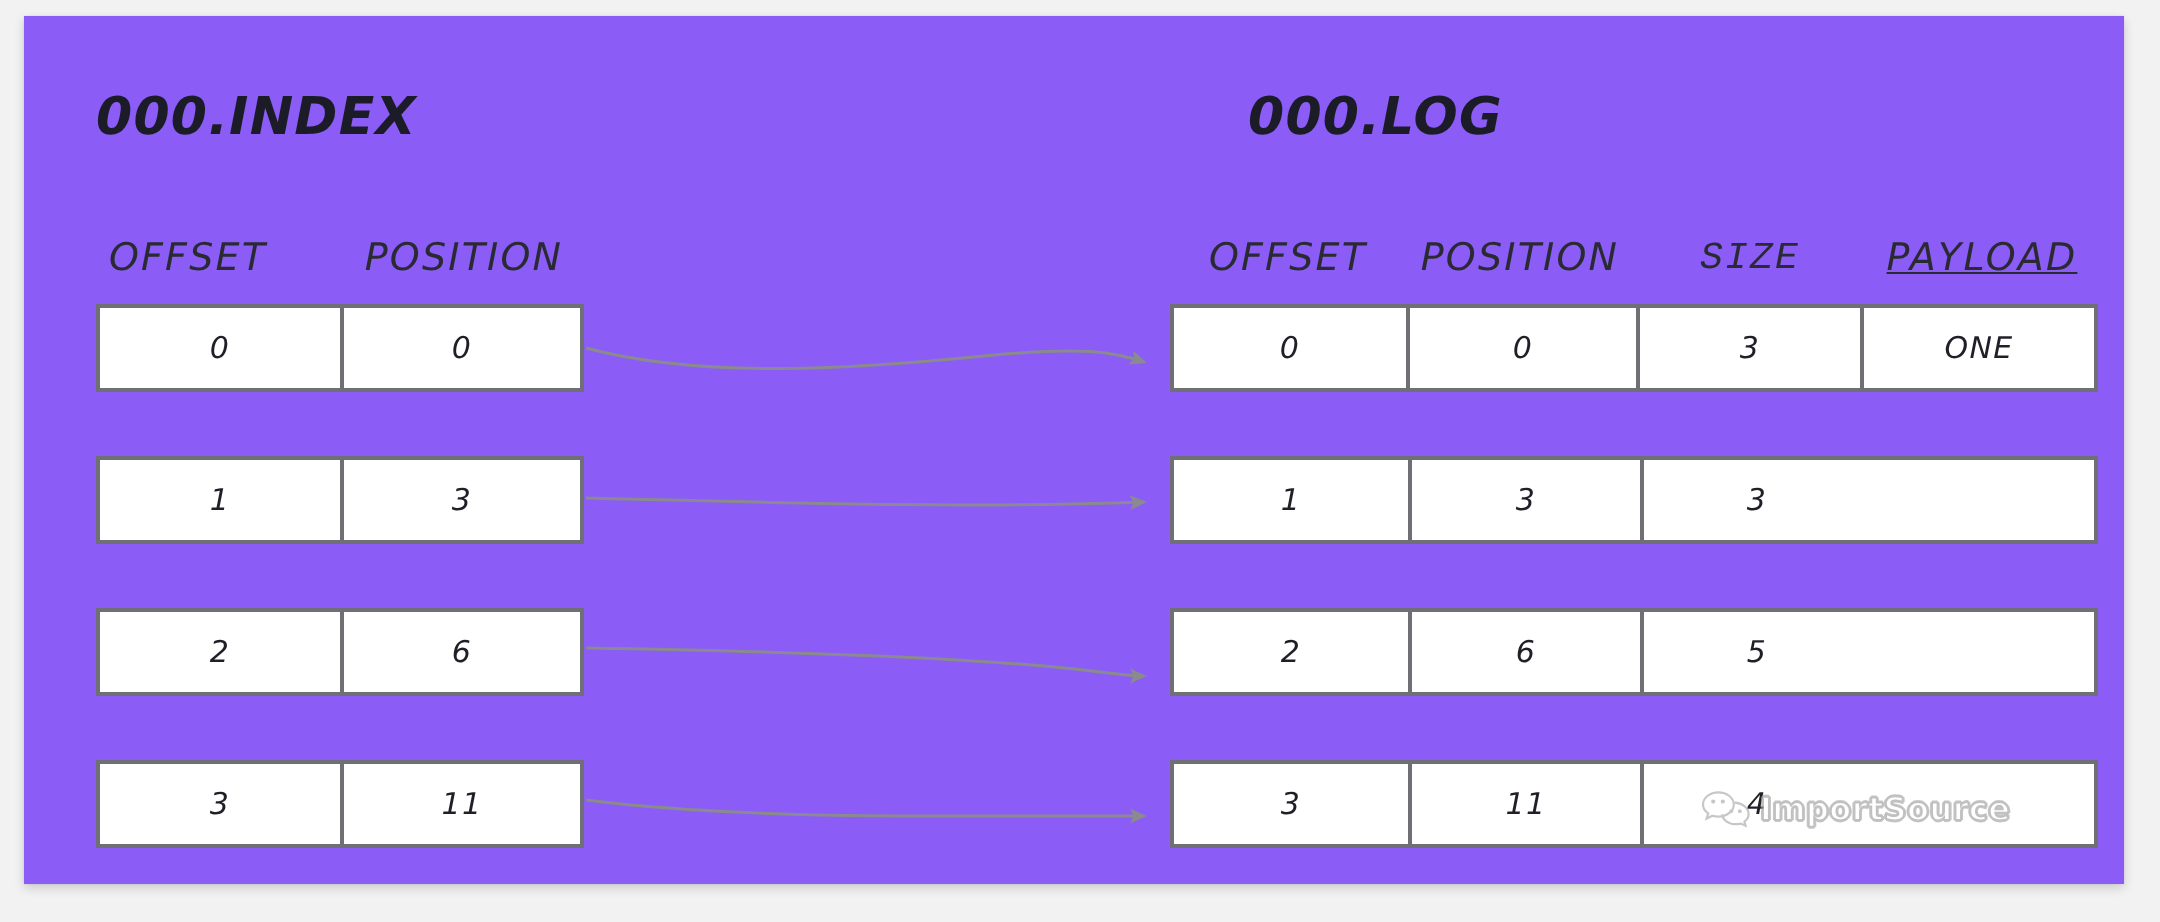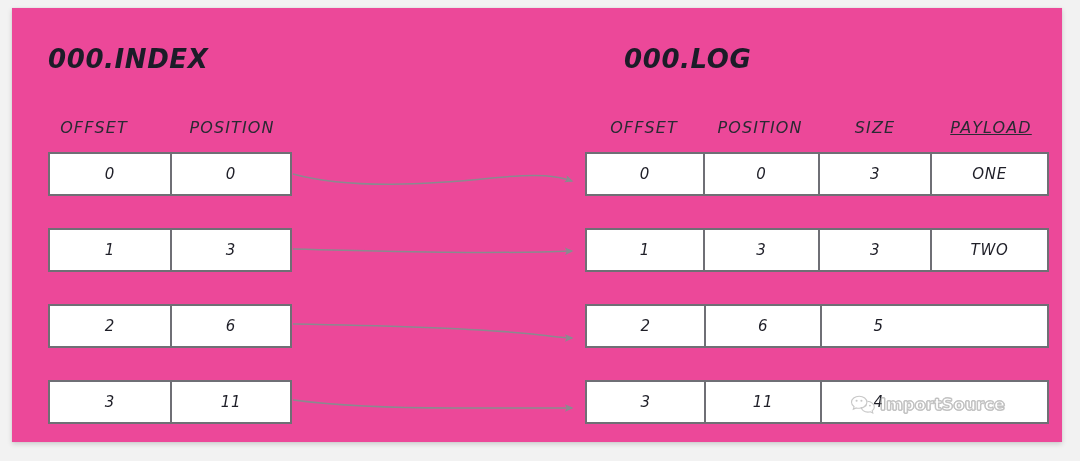--- a/index.html
+++ b/index.html
@@ -21,41 +21,41 @@
     background: #f2f2f2;
   }
 
   
   #card {
     position: absolute;
     left: 12px;
     top: 8px;
     width: 1050px;
     height: 434px;
-    background: #ec4899;
+    background: #8b5cf6;
     box-shadow: 0 2px 5px rgba(0,0,0,0.16), 0 0 1px rgba(0,0,0,0.10);
   }
 
   .section-title {
     position: absolute;
     font-family: "DejaVu Sans", sans-serif;
     font-size: 26px;
     font-weight: bold;
     font-style: italic;
     letter-spacing: 0.6px;
     color: #1c1c28;
     white-space: nowrap;
   }
   #title-index { left: 36px; top: 36px; }
   #title-log   { left: 574px; top: 36px; margin-left: 38px; }
 
   .col-header {
     position: absolute;
     font-family: "DejaVu Sans", sans-serif;
-    font-size: 16px;
+    font-size: 19px;
     font-style: italic;
     letter-spacing: 1.1px;
     color: #2a2a33;
     text-align: center;
     white-space: nowrap;
     transform: translateX(-50%);
   }
 
   .row {
     position: absolute;
@@ -156,35 +156,34 @@
           <div class="cell c-position">11</div>
         </div>
       </div>
     </div>
 
     <div>
       <div class="section-title" id="title-log">000.LOG</div>
 
       <div class="col-header" style="left:632px; top:110px;">OFFSET</div>
       <div class="col-header" style="left:748px; top:110px;">POSITION</div>
-      <div class="col-header" style="left:863px; top:110px;">SIZE</div>
+      <div class="col-header" style="left:863px; top:110px;font-family:Liberation Mono, monospace;">SIZE</div>
       <div class="col-header" style="left:979px; top:110px;text-decoration:underline;">PAYLOAD</div>
 
       <div id="log-table">
         <div class="row r0">
           <div class="cell c-offset">0</div>
           <div class="cell c-position">0</div>
           <div class="cell c-size">3</div>
           <div class="cell c-payload">ONE</div>
         </div>
         <div class="row r1">
           <div class="cell c-offset">1</div>
           <div class="cell c-position">3</div>
           <div class="cell c-size">3</div>
-          <div class="cell c-payload">TWO</div>
         </div>
         <div class="row r2">
           <div class="cell c-offset">2</div>
           <div class="cell c-position">6</div>
           <div class="cell c-size">5</div>
         </div>
         <div class="row r3">
           <div class="cell c-offset">3</div>
           <div class="cell c-position">11</div>
           <div class="cell c-size">4</div>

